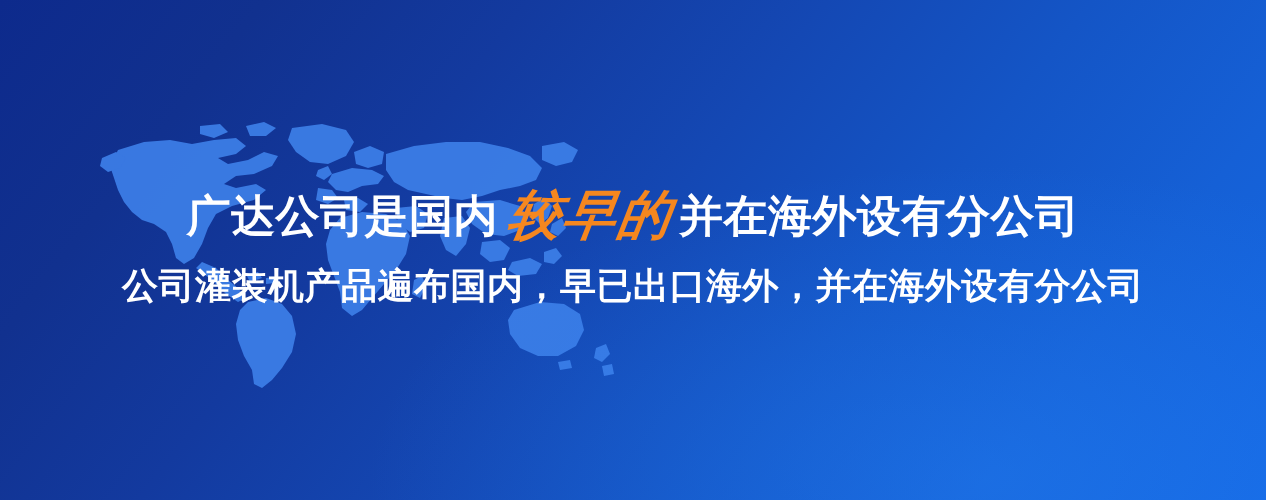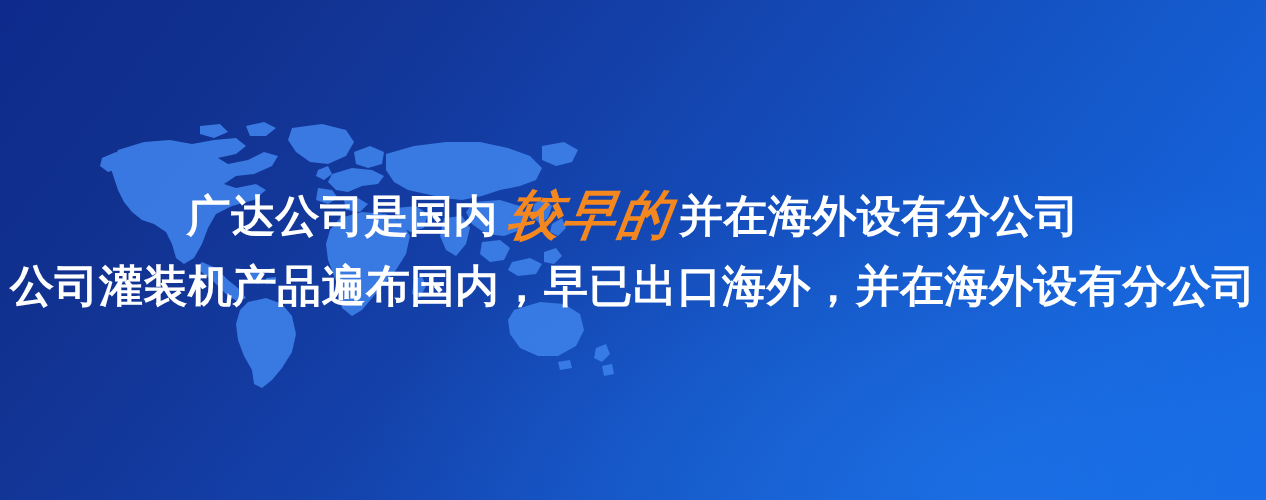--- a/index.html
+++ b/index.html
@@ -83,21 +83,21 @@
     font-style: italic;
     font-weight: bold;
     letter-spacing: 2px;
     padding: 0 6px 0 10px;
     vertical-align: -2px;
     transform: skewX(-8deg);
     display: inline-block;
   }
 
   .line-2 {
-    font-size: 44px;
+    font-size: 36px;
     line-height: 58px;
     letter-spacing: 0.5px;
   }
 </style>
 </head>
 <body>
 
 <div id="banner">
 
   <div class="world-map">

